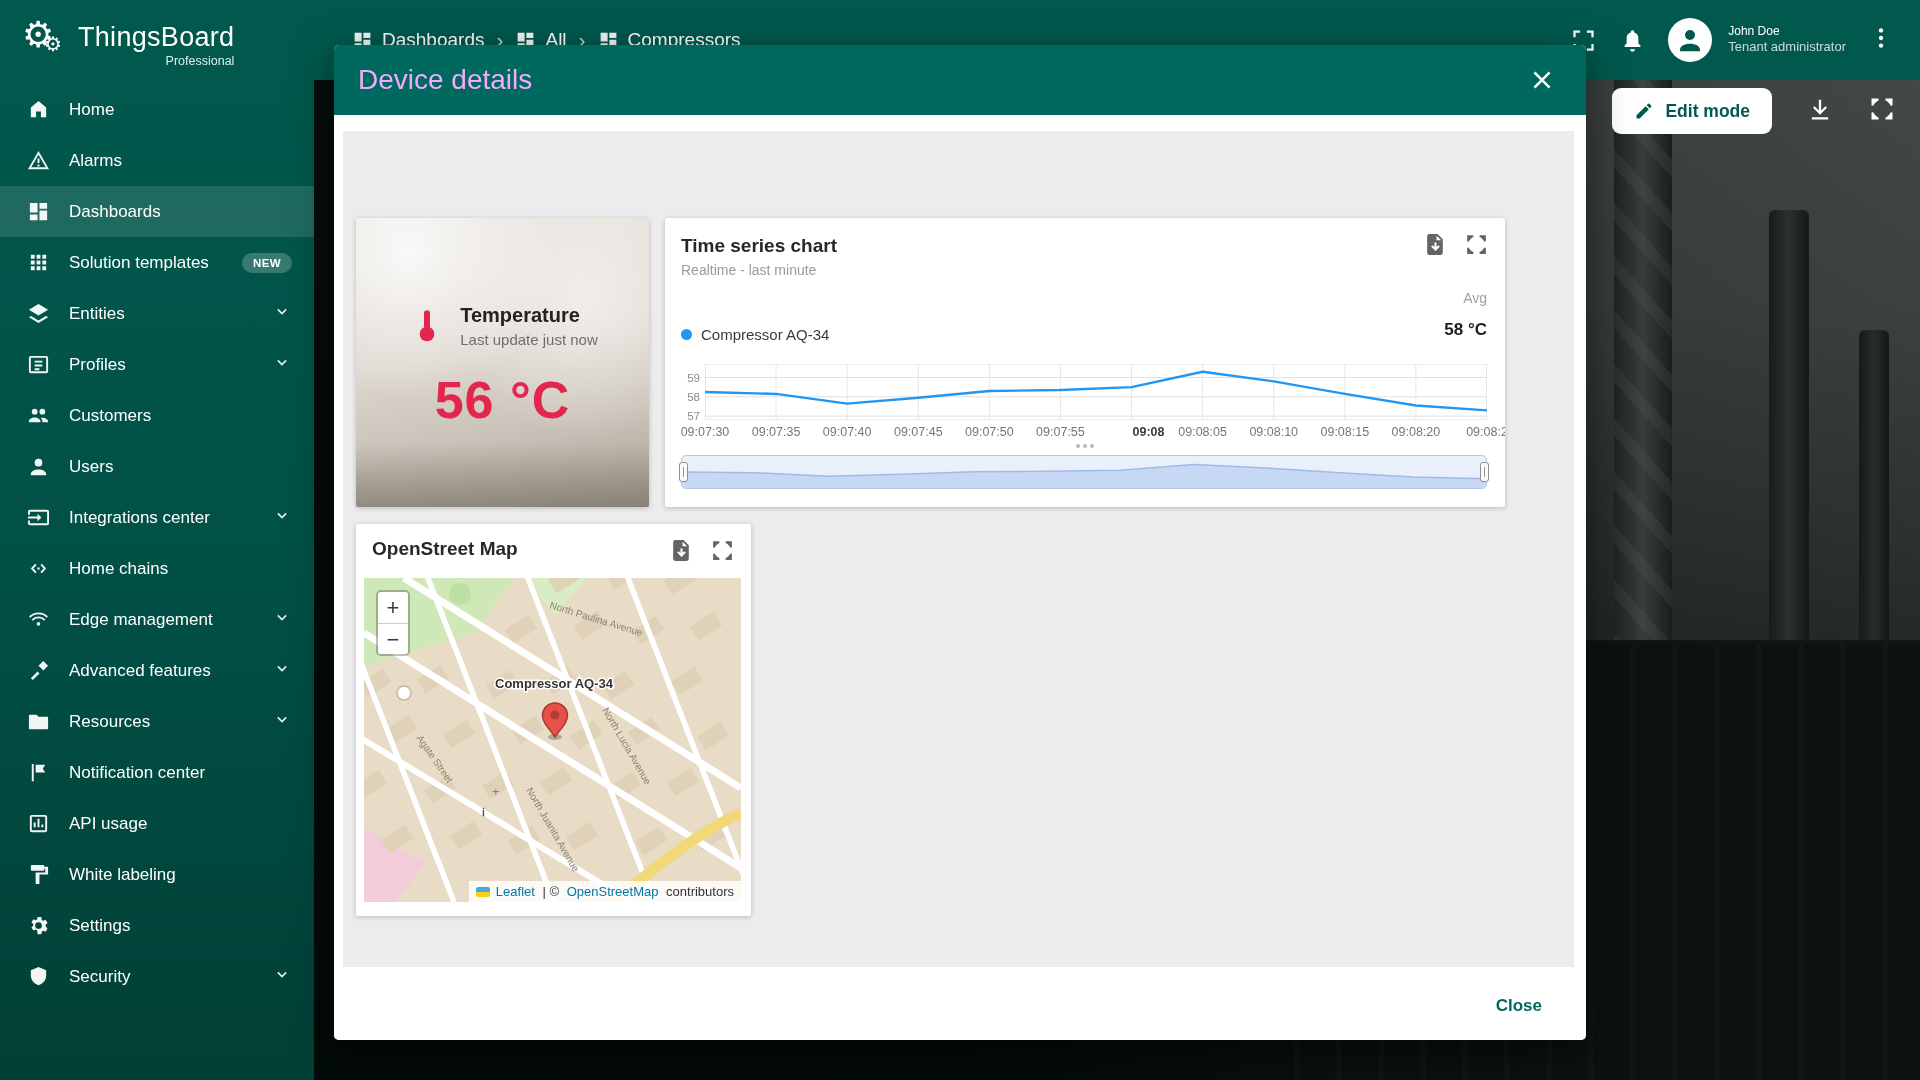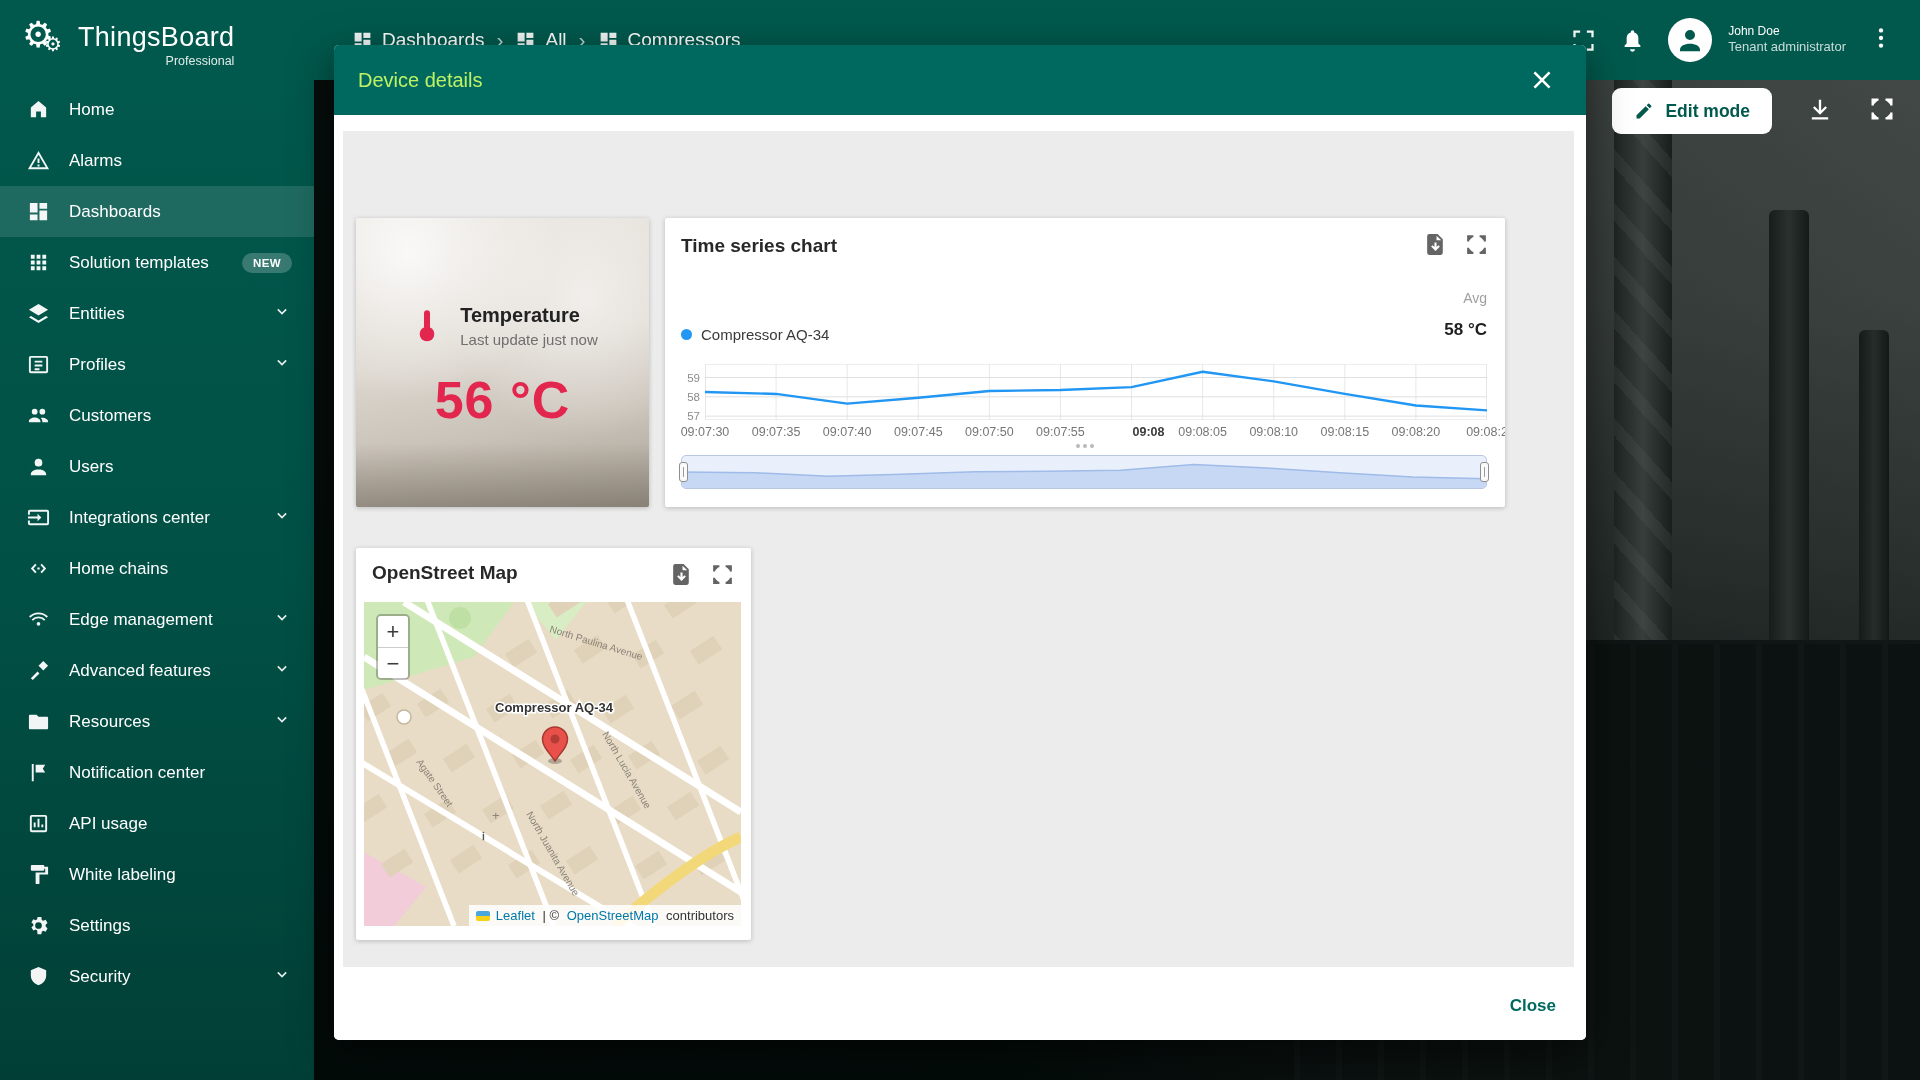--- a/index.html
+++ b/index.html
@@ -69,28 +69,28 @@
   .nav-label { white-space:nowrap; }
   .nav-chevron { margin-left:auto; }
   .nav-chevron svg { width:20px; height:20px; stroke:#fff; fill:none; stroke-width:2; opacity:.9; }
   .nav-badge { margin-left:14px; background:rgba(255,255,255,.22); border-radius:12px; padding:4px 11px;
     font-size:11.5px; font-weight:bold; letter-spacing:.5px; }
 
   
   .modal { position:absolute; left:334px; top:45px; width:1252px; height:995px; background:#fff; z-index:10;
     border-radius:5px; box-shadow:0 12px 40px rgba(0,0,0,.5); overflow:hidden; }
   .modal-header { height:70px; background:#00695f; display:flex; align-items:center; padding:0 24px; }
-  .modal-title { color:#bef264; font-size:20px; font-weight:500; }
+  .modal-title { color:#f0abfc; font-size:28px; font-weight:500; }
   .modal-close { margin-left:auto; background:none; border:none; cursor:pointer; width:40px; height:40px;
     display:flex; align-items:center; justify-content:center; }
   .modal-close svg { width:26px; height:26px; stroke:#fff; stroke-width:2.4; }
   .modal-body { position:absolute; top:70px; left:0; right:0; bottom:73px; background:#fff; }
   .dash-area { position:absolute; left:9px; right:12px; top:16px; bottom:0; background:#ececec; }
   .modal-footer { position:absolute; left:0; right:0; bottom:0; height:69px; background:#fff;
-    display:flex; align-items:center; justify-content:flex-end; padding-right:16px; }
+    display:flex; align-items:center; justify-content:flex-end; padding-right:30px; }
   .close-btn { background:none; border:none; color:#00695f; font-size:17px; font-weight:bold;
     font-family:inherit; cursor:pointer; padding:10px 14px; border-radius:4px; }
 
   .widget { position:absolute; background:#fff; box-shadow:0 1px 5px rgba(0,0,0,.22); border-radius:2px; }
   .w-icons { position:absolute; top:14px; right:16px; display:flex; gap:16px; }
   .w-icons svg { width:25px; height:25px; fill:#646464; cursor:pointer; }
   .w-title { font-size:19px; font-weight:bold; color:#282828; }
   .w-sub { font-size:14px; color:#9a9a9a; margin-top:5px; }
 
   
@@ -128,21 +128,21 @@
   .nav-grip i { width:4px; height:4px; border-radius:50%; background:#b9b9b9; }
   #navigator { position:absolute; left:16px; right:18px; top:237px; height:34px; background:#eaf0fb;
     border:1px solid #b7c6e2; border-radius:5px; overflow:visible; }
   #nav-svg { position:absolute; inset:0; width:100%; height:100%; border-radius:4px; overflow:hidden; }
   .nav-handle { position:absolute; top:50%; transform:translateY(-50%); width:9px; height:20px;
     background:#fafafa; border:1px solid #8f8f8f; border-radius:3px; z-index:2; cursor:ew-resize; }
   .nav-handle::after { content:""; position:absolute; left:3px; top:4px; bottom:4px; width:1px; background:#9b9b9b; }
   .nh-left { left:-3px; } .nh-right { right:-3px; }
 
   
-  .map-card { left:22px; top:433px; width:395px; height:392px; }
+  .map-card { left:22px; top:409px; width:395px; height:392px; }
   .map-head { padding:14px 0 0 16px; }
   .map-frame { position:absolute; left:8px; right:10px; top:54px; bottom:14px; overflow:hidden; background:#e8dcc6; }
   .map-frame svg.map-svg { position:absolute; inset:0; width:100%; height:100%; }
   .zoom-ctl { position:absolute; left:12px; top:12px; width:34px; border:2px solid rgba(0,0,0,.25);
     border-radius:5px; overflow:hidden; z-index:3; }
   .zoom-btn { width:100%; height:31px; background:#fff; border:none; font-size:22px; color:#3c3c3c;
     cursor:pointer; line-height:29px; font-family:inherit; }
   .zoom-btn + .zoom-btn { border-top:1px solid #ccc; }
   .map-attrib { position:absolute; right:0; bottom:0; background:rgba(255,255,255,.85); z-index:3;
     font-size:13px; color:#333; padding:3px 7px; display:flex; align-items:center; gap:4px; white-space:pre; }
@@ -446,20 +446,21 @@
             <div class="temp-sub">Last update just now</div>
           </div>
         </div>
         <div class="temp-value">56 °C</div>
       </div>
     </div>
 
     <div class="widget ts-card">
       <div class="ts-head">
         <div class="w-title">Time series chart</div>
+        <div class="w-sub">Realtime - last minute</div>
       </div>
       <div class="w-icons">
         <svg viewBox="0 0 24 24">
             <path d="M6 2h8l5 5v13a2 2 0 0 1-2 2H6a2 2 0 0 1-2-2V4a2 2 0 0 1 2-2zm7 1.5V8h4.5z"></path>
             <path fill="#fff" d="M11 10h2v4.4l1.8-1.8 1.4 1.4-4.2 4.2-4.2-4.2 1.4-1.4 1.8 1.8z"></path>
           </svg>
         <svg viewBox="0 0 24 24" fill="none" stroke="#646464" stroke-width="2">
             <path d="M4 9V4h5M15 4h5v5M20 15v5h-5M9 20H4v-5"></path>
           </svg>
       </div>

